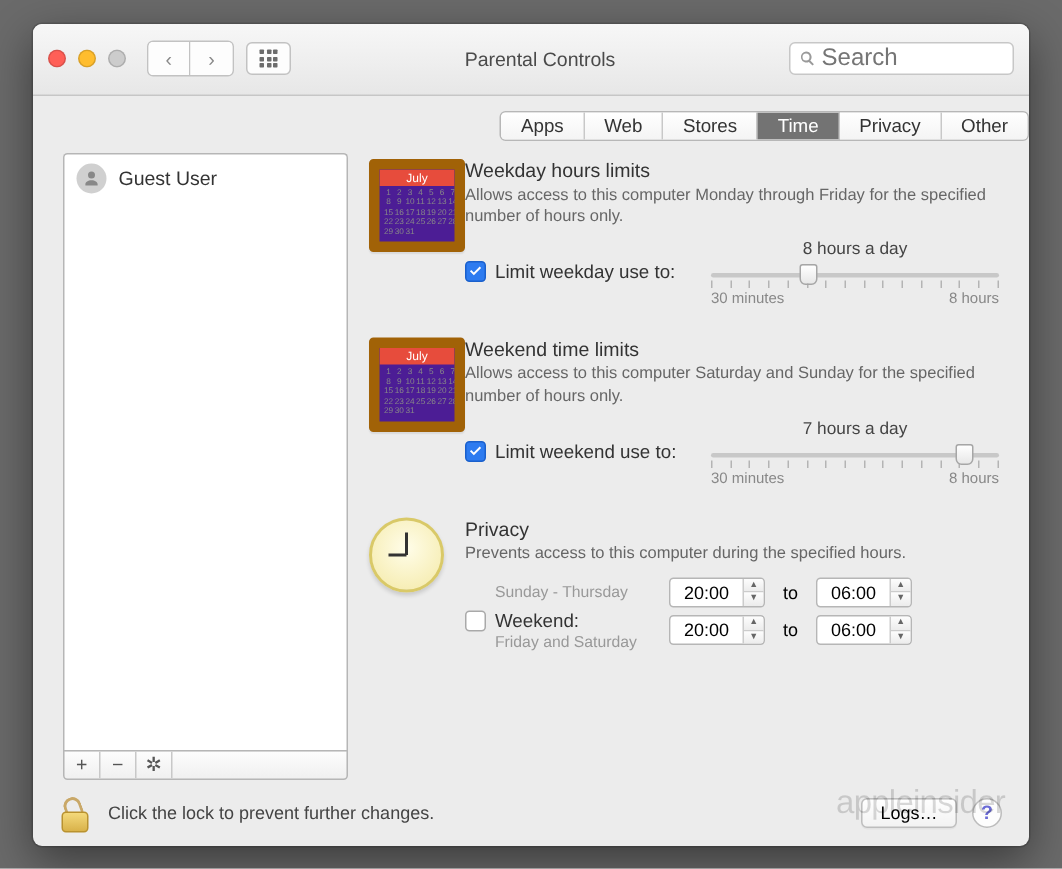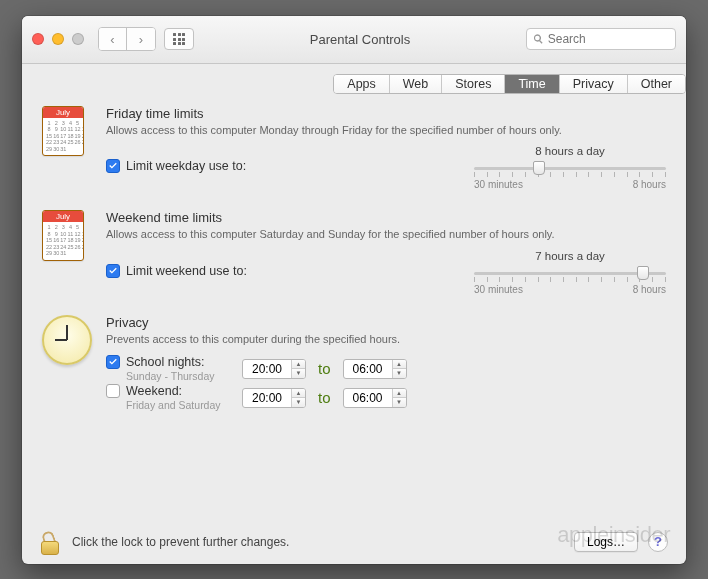--- a/index.html
+++ b/index.html
@@ -12,41 +12,41 @@
   .nav-seg { display: flex; border: 1px solid #c2c2c2; border-radius: 4px; overflow: hidden; background:#fff; }
   .nav-seg button { width: 28px; height: 22px; background:#fdfdfd; border:none; border-right:1px solid #c2c2c2; color:#8a8a8a; font-size:13px; cursor:default;}
   .nav-seg button:last-child{border-right:none;}
   .grid-btn { width: 30px; height: 22px; border:1px solid #c2c2c2; border-radius:4px; background:#fdfdfd; display:flex;align-items:center;justify-content:center;}
   .grid-btn .dots{display:grid;grid-template-columns:repeat(3,3px);grid-template-rows:repeat(3,3px);gap:1.5px;}
   .grid-btn .dots span{width:3px;height:3px;background:#6d6d6d;border-radius:.5px;}
   .wtitle { flex: 0 0 auto; margin: 0 auto; font-size: 13px; color:#4a4a4a; }
   .spacer { flex: 1 1 auto; }
   .search { width: 150px; height: 22px; border:1px solid #c7c7c7; border-radius:4px; background:#fff; display:flex;align-items:center;padding:0 6px; gap:4px; color:#9a9a9a; font-size:12px;}
   .search svg{width:12px;height:12px;fill:#9a9a9a}
-  .search input{border:none;outline:none;font-size:12px;width:100%;background:transparent;color:#404040}
+  .search input{border:none;outline:none;font-size:16px;width:100%;background:transparent;color:#404040}
   .tabs-row { display:flex; justify-content:flex-end; padding: 10px 0 8px; }
   .tabs { display:flex; border:1px solid #b7b7b7; border-radius:4px; overflow:hidden; background:#fff; }
   .tab { padding: 2px 13px; font-size:12.5px; color:#333; background:linear-gradient(#fff,#f4f4f4); border-right:1px solid #c8c8c8; cursor:default;}
   .tab:last-child{border-right:none;}
   .tab.active { background:#737373; color:#fff; }
   .body { flex:1; display:flex; padding: 0 16px 0 20px; gap: 14px; }
   .sidebar-wrap { width: 190px; display:flex; flex-direction:column; }
   .sidebar { flex:1; background:#fff; border:1px solid #b6b6b6; border-bottom:none; border-radius:3px 3px 0 0; overflow:hidden;}
   .user-row { display:flex; align-items:center; gap:8px; padding:6px 8px; font-size:13px; color:#333;}
   .user-avatar { width:20px;height:20px;border-radius:50%;background:#d0d0d0;display:flex;align-items:center;justify-content:center;}
   .user-avatar svg{width:14px;height:14px;fill:#888}
   .sidebar-btns { display:flex; border:1px solid #b6b6b6; border-radius:0 0 3px 3px; overflow:hidden; background:linear-gradient(#fdfdfd,#f0f0f0); height:20px;}
   .sidebar-btns button { width:24px;border:none;border-right:1px solid #c8c8c8;background:transparent;font-size:13px;color:#555;cursor:default;display:flex;align-items:center;justify-content:center;}
   .sidebar-btns button:last-child{border-right:none;}
   .sidebar-btns .fill{flex:1;border-right:none;}
   .content { flex:1; padding-right:4px; padding-bottom:4px;}
   .section { display:flex; gap:12px; padding: 4px 0 14px; }
   .section + .section { padding-top: 6px; }
   .sec-icon { width:52px; flex-shrink:0;}
-  .cal-icon { width:42px; border:1px solid #a16207; border-radius:3px; overflow:hidden; background:#ffffff; box-shadow:0 1px 1px rgba(0,0,0,.08);}
+  .cal-icon { width:64px; border:7px solid #a16207; border-radius:3px; overflow:hidden; background:#4c1d95; box-shadow:0 1px 1px rgba(0,0,0,.08);}
   .cal-head { background:#e74c3c;color:#fff;font-size:8px;text-align:center;padding:1px 0;font-weight:500;}
   .cal-grid { display:grid;grid-template-columns:repeat(7,1fr);gap:1px;padding:3px;}
   .cal-grid span{font-size:5.5px;color:#888;text-align:center;line-height:1;}
   .clock-icon { width:50px;height:50px;border-radius:50%;background:radial-gradient(circle at 50% 40%,#fffde9,#f4e9a6);border:2px solid #d9c968;position:relative;box-shadow:0 2px 3px rgba(0,0,0,.15);}
   .clock-icon::before{content:"";position:absolute;left:50%;top:50%;width:2px;height:15px;background:#333;transform-origin:bottom;transform:translate(-50%,-100%);}
   .clock-icon::after{content:"";position:absolute;left:50%;top:50%;width:2px;height:12px;background:#333;transform-origin:bottom;transform:translate(-50%,-100%) rotate(-90deg);}
   .sec-body { flex:1; }
   .sec-title { font-size:13px; color:#333; margin-bottom:2px; }
   .sec-desc { font-size:11px; color:#666; line-height:1.35; margin-bottom:8px; padding-right:8px;}
   .limit-row { display:flex; align-items:flex-start; gap:12px; }
@@ -65,21 +65,21 @@
   .slider-labels { display:flex; justify-content:space-between; font-size:10px; color:#888; margin-top:2px;}
   .bed-row { display:flex; align-items:center; gap:8px; margin-bottom:2px;}
   .bed-label-col { width:128px;}
   .bed-label { display:flex; align-items:center; gap:6px; font-size:12.5px; color:#333;}
   .bed-sub { font-size:10.5px; color:#999; margin-top:1px; margin-left:20px;}
   .time-input { display:flex; align-items:center; border:1px solid #b6b6b6; border-radius:3px; background:#fff; height:20px; overflow:hidden;}
   .time-input input{border:none;outline:none;width:48px;text-align:center;font-size:12px;padding:0 2px;}
   .stepper { display:flex; flex-direction:column; border-left:1px solid #ccc; width:14px;height:100%;}
   .stepper button{flex:1;border:none;background:linear-gradient(#fdfdfd,#ececec);font-size:6px;color:#666;line-height:1;cursor:default;}
   .stepper button:first-child{border-bottom:1px solid #ccc;}
-  .to-label { font-size:15px; color:#4d7c0f; margin: 0 4px;}
+  .to-label { font-size:12px; color:#000000; margin: 0 4px;}
   .footer { height: 44px; display:flex; align-items:center; padding: 0 18px; gap:10px;}
   .lock-icon { width:22px;height:26px;position:relative;}
   .lock-shackle{position:absolute;top:0;left:4px;width:12px;height:12px;border:2.5px solid #c9a868;border-bottom:none;border-radius:7px 7px 0 0;transform:rotate(-20deg);transform-origin:right bottom;}
   .lock-body{position:absolute;bottom:0;left:1px;width:18px;height:14px;background:linear-gradient(#f4d97b,#d9b24a);border:1px solid #b9922f;border-radius:3px;}
   .footer-text { font-size:12px;color:#444;}
   .logs-btn { margin-left:auto; padding: 2px 12px; font-size:12px; background:linear-gradient(#fff,#f2f2f2); border:1px solid #bdbdbd; border-radius:4px; box-shadow:0 1px 0 rgba(0,0,0,.04);cursor:default;}
   .help-btn { width:20px;height:20px;border-radius:50%;border:1px solid #bcbcbc;background:#fdfdfd;color:#6b6bd6;font-size:13px;font-weight:600;display:flex;align-items:center;justify-content:center;cursor:default;}
   .watermark { position:absolute; right:16px; bottom:16px; font-size:22px; font-weight:300; color:rgba(0,0,0,.15); letter-spacing:-.5px; pointer-events:none;}
 </style>
 </head>
@@ -125,20 +125,40 @@
       <div class="tab">Apps</div>
       <div class="tab">Web</div>
       <div class="tab">Stores</div>
       <div class="tab active">Time</div>
       <div class="tab">Privacy</div>
       <div class="tab">Other</div>
     </div>
   </div>
 
   <div class="body">
+    <div class="sidebar-wrap">
+      <div class="sidebar">
+        <div class="user-row">
+          <div class="user-avatar">
+            <svg viewBox="0 0 24 24">
+                <path d="M12 12a4 4 0 100-8 4 4 0 000 8zm0 2c-4 0-7 2-7 4.5V20h14v-1.5C19 16 16 14 12 14z"></path>
+              </svg>
+          </div>
+          <span>Guest User</span>
+        </div>
+      </div>
+      <div class="sidebar-btns">
+        <button>+</button>
+        <button>−</button>
+        <button>
+            <span>✲</span>
+          </button>
+        <div class="fill"></div>
+      </div>
+    </div>
 
     <div class="content">
 
       <div class="section">
         <div class="sec-icon">
           <div class="cal-icon">
             <div class="cal-head">July</div>
             <div class="cal-grid">
                 <span>1</span>
                 <span>2</span>
@@ -168,21 +188,21 @@
                 <span>26</span>
                 <span>27</span>
                 <span>28</span>
                 <span>29</span>
                 <span>30</span>
                 <span>31</span>
               </div>
           </div>
         </div>
         <div class="sec-body">
-          <div class="sec-title">Friday time limits</div>
+          <div class="sec-title">Weekday hours limits</div>
           <div class="sec-desc">Allows access to this computer Monday through Friday for the specified number of hours only.</div>
           <div class="limit-row">
             <label class="chk-label">
               <span class="chk checked">
                   <svg viewBox="0 0 16 16">
                     <path d="M6.2 12L2 7.8l1.5-1.5L6.2 9l6.3-6.3L14 4.2z"></path>
                   </svg>
                 </span>
               <span>Limit weekday use to:</span>
             </label>
@@ -306,28 +326,20 @@
       <div class="section">
         <div class="sec-icon">
           <div class="clock-icon"></div>
         </div>
         <div class="sec-body">
           <div class="sec-title">Privacy</div>
           <div class="sec-desc">Prevents access to this computer during the specified hours.</div>
 
           <div class="bed-row">
             <div class="bed-label-col">
-              <label class="bed-label">
-                <span class="chk checked">
-                    <svg viewBox="0 0 16 16">
-                      <path d="M6.2 12L2 7.8l1.5-1.5L6.2 9l6.3-6.3L14 4.2z"></path>
-                    </svg>
-                  </span>
-                <span>School nights:</span>
-              </label>
               <div class="bed-sub">Sunday - Thursday</div>
             </div>
             <div class="time-input">
               <input value="20:00" style="">
               <div class="stepper">
                   <button>▲</button>
                   <button>▼</button>
                 </div>
             </div>
             <span class="to-label">to</span>

